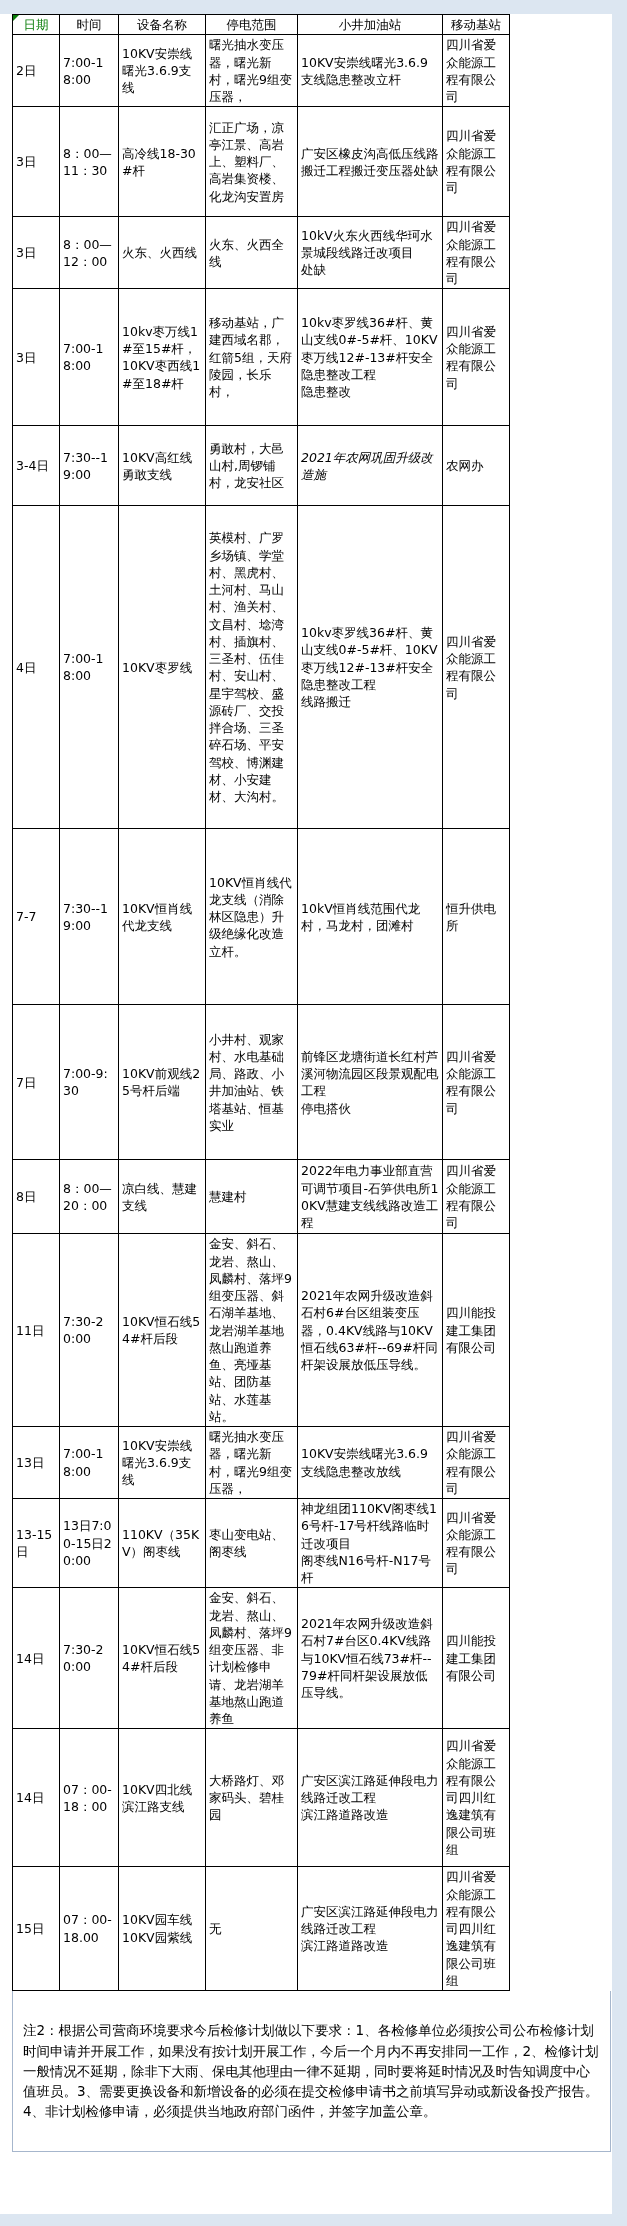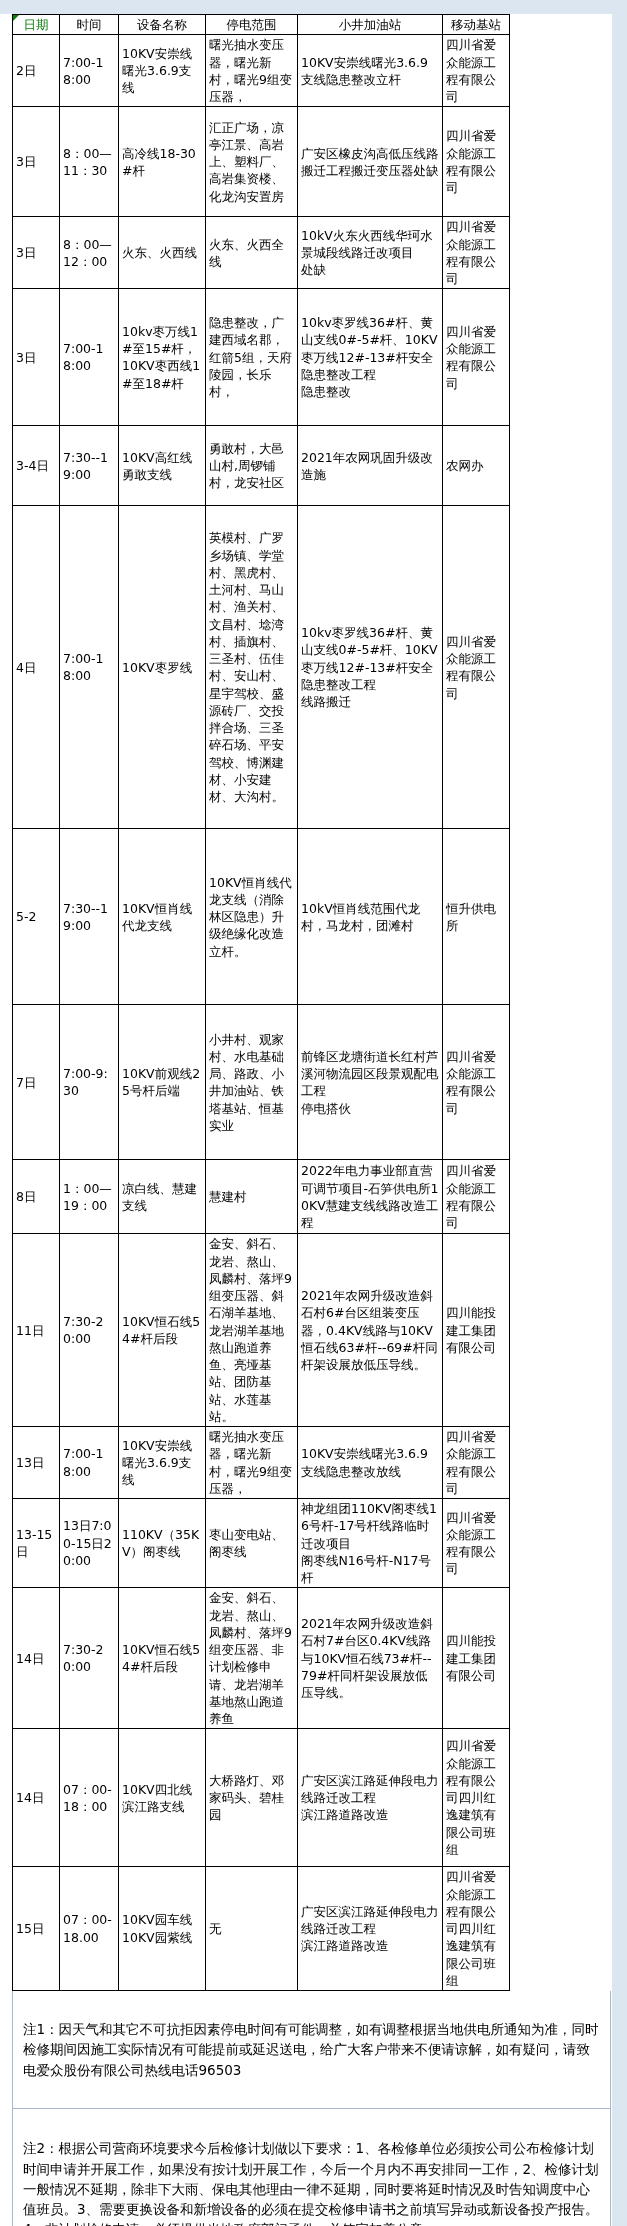--- a/index.html
+++ b/index.html
@@ -38,21 +38,21 @@
     white-space: nowrap;
   }
   th.green { color: #0a7d0a; margin-left: 16px; }
   .corner {
     position: absolute;
     top: 0; left: 0;
     width: 0; height: 0;
     border-top: 6px solid #0a7d0a;
     border-right: 6px solid transparent;
   }
-  td.clip { white-space: nowrap; overflow: hidden; }
+  td.clip { white-space: nowrap; overflow: hidden; font-style: italic; }
   .notes {
     width: 597px;
     margin-left: 12px;
     border: 1px solid #a6b6cc;
     border-top: none;
     font-size: 13.5px;
     line-height: 1.5;
     color: #000;
   }
   .note {
@@ -114,21 +114,21 @@
           <td>火东、火西线</td>
           <td>火东、火西全线</td>
           <td>10kV火东火西线华珂水景城段线路迁改项目
 处缺</td>
           <td>四川省爱众能源工程有限公司</td>
         </tr>
         <tr style="height: 137px;">
           <td>3日</td>
           <td>7:00-18:00</td>
           <td>10kv枣万线1#至15#杆，10KV枣西线1#至18#杆</td>
-          <td>隐患整改，广建西域名郡，红箭5组，天府陵园，长乐村，</td>
+          <td>移动基站，广建西域名郡，红箭5组，天府陵园，长乐村，</td>
           <td>10kv枣罗线36#杆、黄山支线0#-5#杆、10KV枣万线12#-13#杆安全隐患整改工程
 隐患整改</td>
           <td>四川省爱众能源工程有限公司</td>
         </tr>
         <tr style="height: 80px;">
           <td>3-4日</td>
           <td>7:30--19:00</td>
           <td>10KV高红线勇敢支线</td>
           <td>勇敢村，大邑山村,周锣铺村，龙安社区</td>
           <td class="clip">2021年农网巩固升级改造施</td>
@@ -137,39 +137,39 @@
         <tr style="height: 323px;">
           <td>4日</td>
           <td>7:00-18:00</td>
           <td>10KV枣罗线</td>
           <td>英模村、广罗乡场镇、学堂村、黑虎村、土河村、马山村、渔关村、文昌村、埝湾村、插旗村、三圣村、伍佳村、安山村、星宇驾校、盛源砖厂、交投拌合场、三圣碎石场、平安驾校、博渊建材、小安建材、大沟村。</td>
           <td>10kv枣罗线36#杆、黄山支线0#-5#杆、10KV枣万线12#-13#杆安全隐患整改工程
 线路搬迁</td>
           <td>四川省爱众能源工程有限公司</td>
         </tr>
         <tr style="height: 176px;">
-          <td>5-2</td>
+          <td>7-7</td>
           <td>7:30--19:00</td>
           <td>10KV恒肖线代龙支线</td>
           <td>10KV恒肖线代龙支线（消除林区隐患）升级绝缘化改造立杆。</td>
           <td>10kV恒肖线范围代龙村，马龙村，团滩村</td>
           <td>恒升供电所</td>
         </tr>
         <tr style="height: 155px;">
           <td>7日</td>
           <td>7:00-9:30</td>
           <td>10KV前观线25号杆后端</td>
           <td>小井村、观家村、水电基础局、路政、小井加油站、铁塔基站、恒基实业</td>
           <td>前锋区龙塘街道长红村芦溪河物流园区段景观配电工程
 停电搭伙</td>
           <td>四川省爱众能源工程有限公司</td>
         </tr>
         <tr style="height: 74px;">
           <td>8日</td>
-          <td>1：00—19：00</td>
+          <td>8：00—20：00</td>
           <td>凉白线、慧建支线</td>
           <td>慧建村</td>
           <td>2022年电力事业部直营可调节项目-石笋供电所10KV慧建支线线路改造工程</td>
           <td>四川省爱众能源工程有限公司</td>
         </tr>
         <tr style="height: 191px;">
           <td>11日</td>
           <td>7:30-20:00</td>
           <td>10KV恒石线54#杆后段</td>
           <td>金安、斜石、龙岩、熬山、凤麟村、落坪9组变压器、斜石湖羊基地、龙岩湖羊基地熬山跑道养鱼、亮垭基站、团防基站、水莲基站。</td>
@@ -217,21 +217,18 @@
 10KV园紫线</td>
           <td>无</td>
           <td>广安区滨江路延伸段电力线路迁改工程
 滨江路道路改造</td>
           <td>四川省爱众能源工程有限公司四川红逸建筑有限公司班组</td>
         </tr>
       </tbody>
   </table>
 
   <div class="notes">
-    <div class="note note1">
-      <span>注1：因天气和其它不可抗拒因素停电时间有可能调整，如有调整根据当地供电所通知为准，同时检修期间因施工实际情况有可能提前或延迟送电，给广大客户带来不便请谅解，如有疑问，请致电爱众股份有限公司热线电话96503</span>
-    </div>
     <div class="note note2">
       <span>注2：根据公司营商环境要求今后检修计划做以下要求：1、各检修单位必须按公司公布检修计划时间申请并开展工作，如果没有按计划开展工作，今后一个月内不再安排同一工作，2、检修计划一般情况不延期，除非下大雨、保电其他理由一律不延期，同时要将延时情况及时告知调度中心值班员。3、需要更换设备和新增设备的必须在提交检修申请书之前填写异动或新设备投产报告。4、非计划检修申请，必须提供当地政府部门函件，并签字加盖公章。</span>
     </div>
   </div>
 
 </div>
 
 </body></html>

